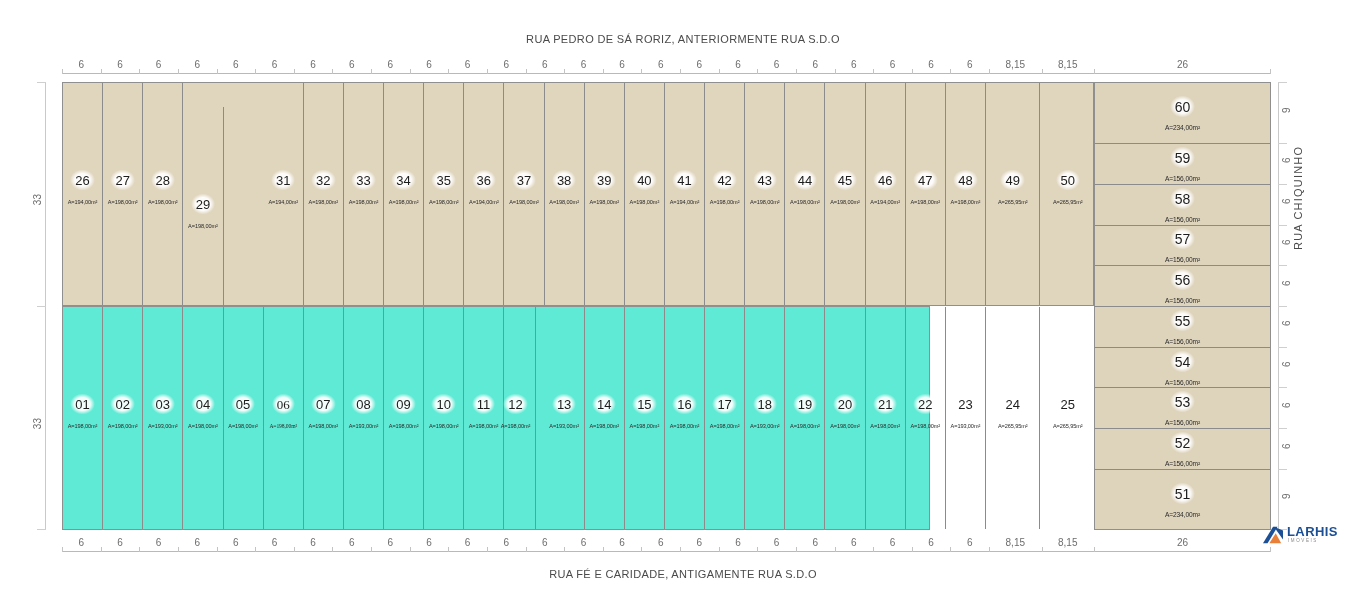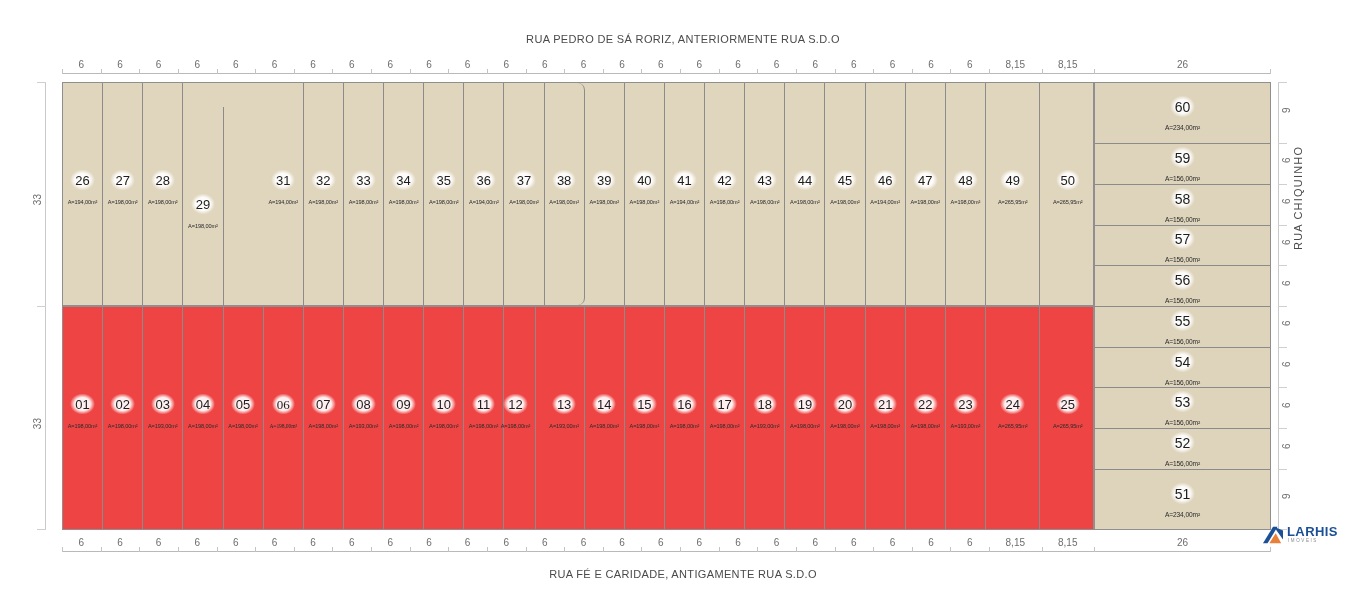--- a/index.html
+++ b/index.html
@@ -47,21 +47,21 @@
   .ruler-v .rlab{
     position:absolute;font-size:10px;color:#6d6d6d;white-space:nowrap;
     transform:translateY(-50%) rotate(-90deg);
   }
   #ruler-left .rlab{right:3px;transform-origin:right center;transform:translateY(-50%) rotate(-90deg) translateY(-50%);}
   #ruler-right .rlab{left:3px;transform-origin:left center;transform:translateY(-50%) rotate(-90deg) translateY(50%);}
 
   
   .block{position:absolute;box-sizing:border-box;border:1px solid #8f8f8f;}
   #block-top{left:62px;top:82px;width:1032px;height:224px;background:#e0d5bd;}
-  #block-bottom{left:62px;top:306px;width:1032px;height:224px;background:#ef4444;}
+  #block-bottom{left:62px;top:306px;width:868px;height:224px;background:#5eead4;}
   #block-right{left:1094px;top:82px;width:177px;height:448px;background:#ded3bb;}
 
   .lot{position:absolute;box-sizing:border-box;}
   .lot.vcol{border-right:1px solid #8b8b8b;top:0;height:100%;}
   .lot.vcol.last{border-right:none;}
   .lot.hrow{border-bottom:1px solid #8b8b8b;left:0;width:100%;}
   .lot.hrow.last{border-bottom:none;}
 
   .lot-inner{
     position:absolute;left:0;width:100%;
@@ -316,21 +316,21 @@
           <div class="lot-num">36</div>
           <div class="lot-area">A=194,00m²</div>
         </div>
       </div>
       <div class="lot vcol" style="left: 441.426px; width: 40.1296px;">
         <div class="lot-inner" style="top: 47%;">
           <div class="lot-num">37</div>
           <div class="lot-area">A=198,00m²</div>
         </div>
       </div>
-      <div class="lot vcol" style="left: 481.555px; width: 40.1296px; border-radius: 7px;">
+      <div class="lot vcol" style="left: 481.555px; width: 40.1296px;">
         <div class="lot-inner" style="top: 47%;">
           <div class="lot-num">38</div>
           <div class="lot-area">A=198,00m²</div>
         </div>
       </div>
       <div class="lot vcol" style="left: 521.685px; width: 40.1296px;">
         <div class="lot-inner" style="top: 47%;">
           <div class="lot-num">39</div>
           <div class="lot-area">A=198,00m²</div>
         </div>

